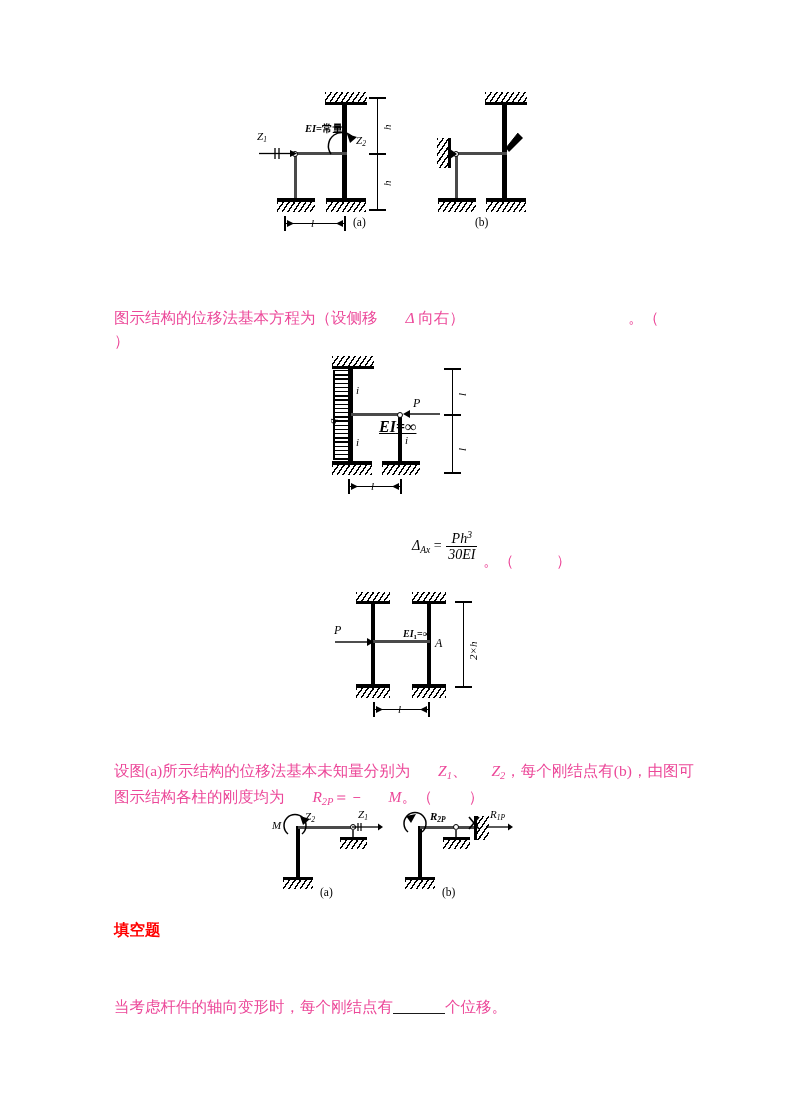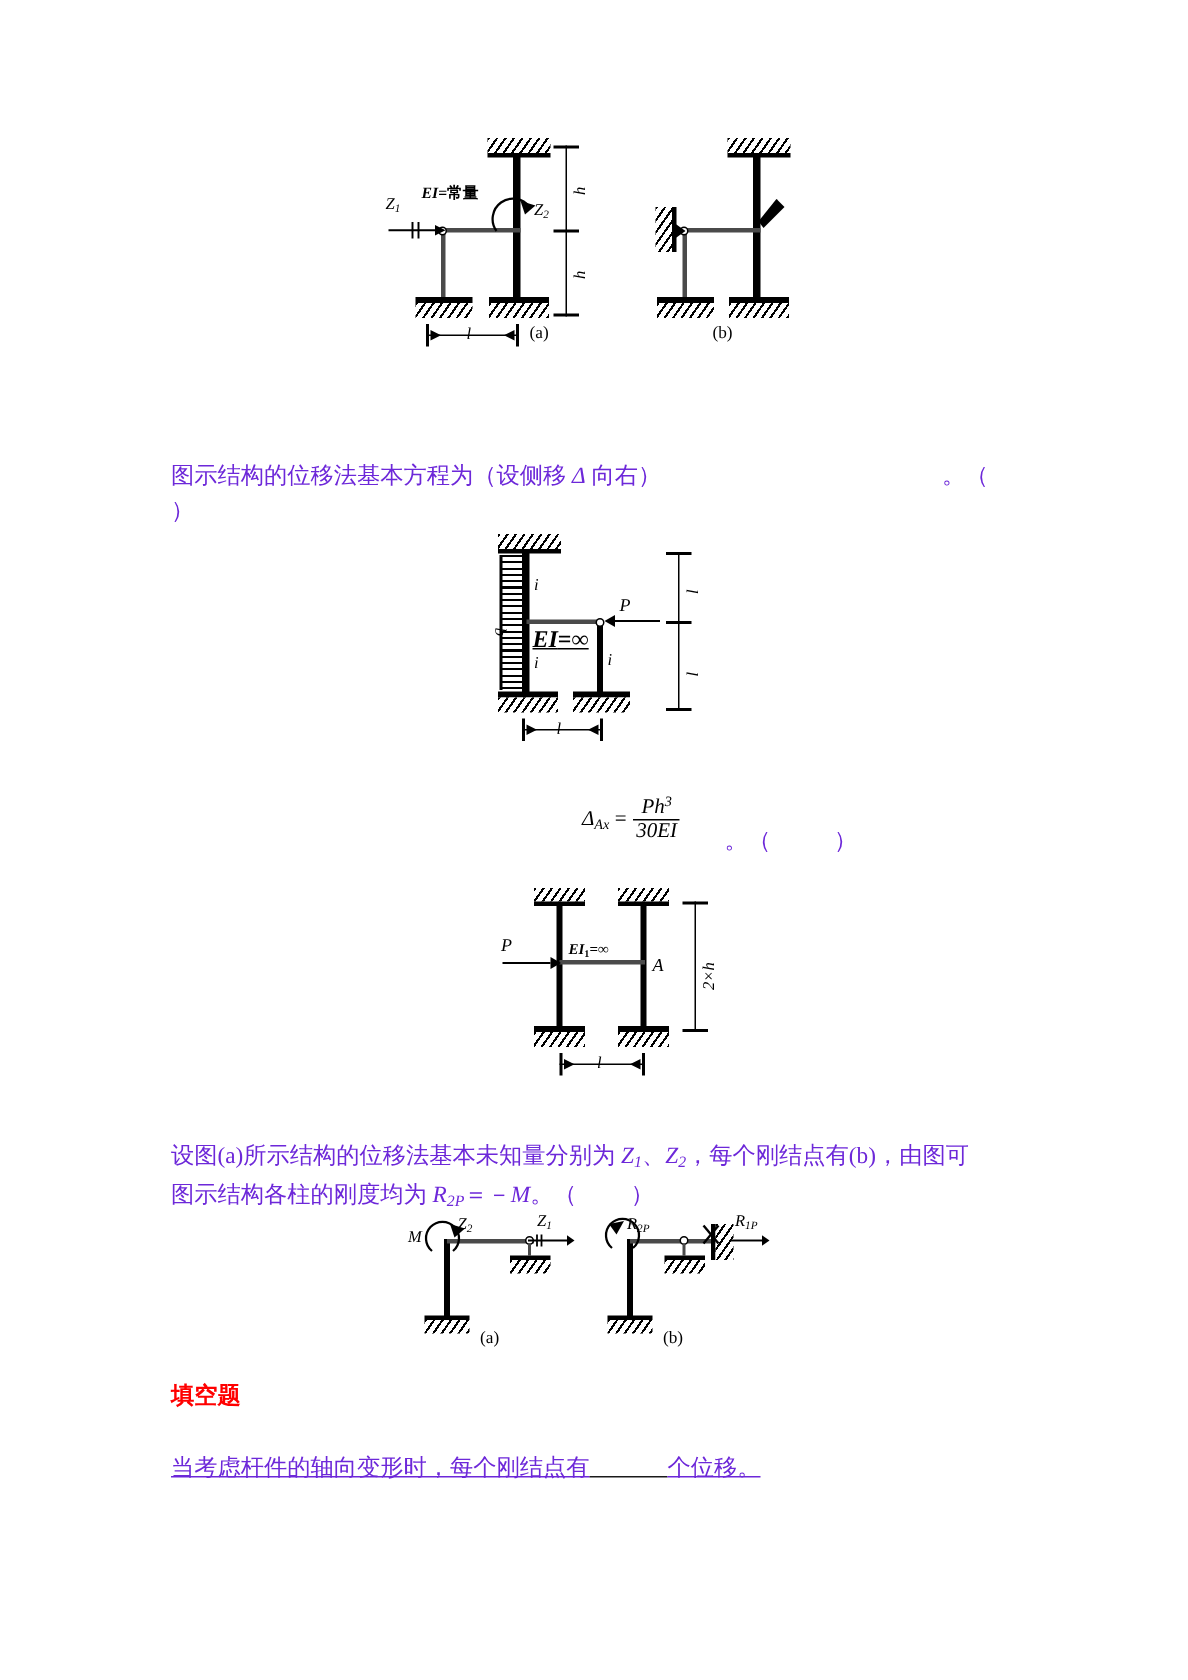--- a/index.html
+++ b/index.html
@@ -21,24 +21,24 @@
     left: 0; top: 0;
     width: 792px;
     height: 1120px;
   }
 
   
   .qtext {
     position: absolute;
     font-size: 15.5px;
     line-height: 26px;
-    color: #6d28d9;
+    color: #ec4899;
     white-space: nowrap;
   }
-  .italic { font-style: italic; }
+  .italic { font-style: italic; margin-left: 24px; }
   .sub { font-size: 0.68em; vertical-align: -0.28em; }
   .sup { font-size: 0.68em; vertical-align: 0.5em; }
 
   
   .frac {
     display: inline-block;
     vertical-align: middle;
     text-align: center;
     font-style: italic;
     line-height: 1.12;
@@ -399,34 +399,34 @@
       <line x1="11" y1="1" x2="1" y2="13" stroke="#000" stroke-width="1.6"></line>
     </svg>
 
     <div class="hatch-bar" style="left:7px; top:67px; width:30px; height:3px;"></div>
     <div class="hatch" style="left:7px; top:70px; width:30px; height:9px;"></div>
 
     <svg style="left:6px; top:2px;" width="30" height="26" viewBox="0 0 30 26">
       <path d="M4,20 A11,11 0 1 1 18,20" stroke="#000" stroke-width="1.5" fill="none"></path>
       <polygon points="2,4 12,2 7,11" fill="#000"></polygon>
     </svg>
-    <div class="label" style="left:20px; top:0px;">
+    <div class="label" style="left:32px; top:0px;font-weight:bold;">
       <span>R</span><span class="sub">2P</span>
     </div>
 
     <svg style="left:88px; top:10px;" width="28" height="14" viewBox="0 0 28 14">
       <line x1="1" y1="7" x2="22" y2="7" stroke="#000" stroke-width="1.3"></line>
       <polygon points="22,3.5 27,7 22,10.5" fill="#000"></polygon>
     </svg>
     <div class="label" style="left:92px; top:-2px;">
       <span>R</span><span class="sub">1P</span>
     </div>
 
     <div class="figcap" style="left:44px; top:76px;">(b)</div>
   </div>
 
   <div class="section-head" style="left:114px; top:920px;">填空题</div>
 
-  <div class="qtext" style="left:114px; top:966px;text-decoration:underline;">
+  <div class="qtext" style="left:114px; top:994px;">
     <span>当考虑杆件的轴向变形时，每个刚结点有</span><span class="blankline"></span><span>个位移。</span>
   </div>
 
 </div>
 
 </body></html>

